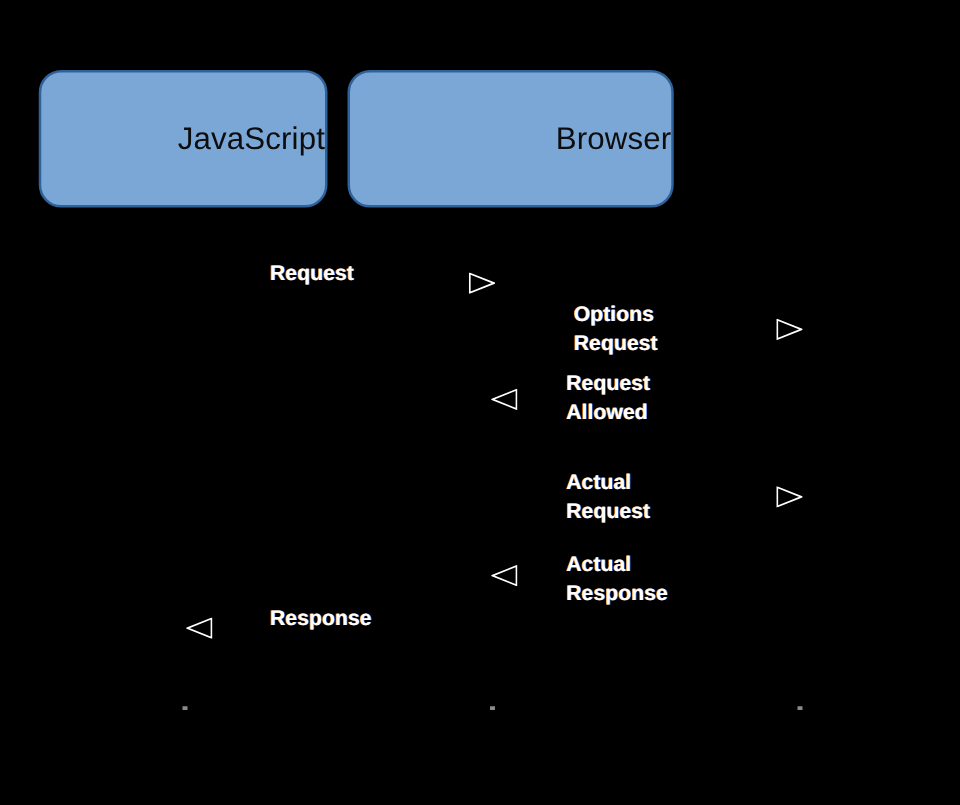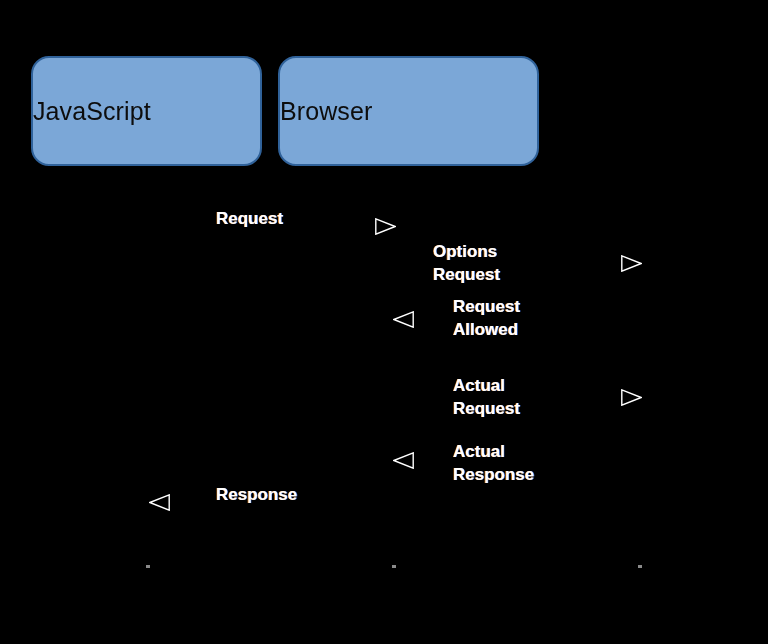--- a/index.html
+++ b/index.html
@@ -17,21 +17,21 @@
     font-family: "Liberation Sans", sans-serif;
   }
 
   
   .participant {
     position: absolute;
     box-sizing: border-box;
     border-radius: 18px;
     display: flex;
     align-items: center;
-    justify-content: flex-start;
+    justify-content: flex-end;
     background: #7ba7d7;
     border: 2px solid #30629a;
     box-shadow: 0 1px 2px rgba(0,0,0,0.35);
   }
   .participant .plabel {
     font-size: 25px;
     line-height: 1;
     color: #0d0d0d;
     letter-spacing: 0.1px;
     white-space: nowrap;
@@ -109,21 +109,21 @@
   </div>
 
 
   <div id="messages">
       <div class="msg-label" style="left: 216px; top: 207px;">Request</div>
       <div class="arrowhead" style="left: 375px; top: 218px;">
         <svg width="21" height="17" viewBox="0 0 21 17">
           <polygon points="0.8,0.8 20.2,8.5 0.8,16.2" fill="none" stroke="#ffffff" stroke-width="1.4" stroke-linejoin="miter"></polygon>
         </svg>
       </div>
-      <div class="msg-label" style="left: 433px; top: 240px;">Options
+      <div class="msg-label" style="left: 459px; top: 240px;">Options
 Request</div>
       <div class="arrowhead" style="left: 621px; top: 255px;">
         <svg width="21" height="17" viewBox="0 0 21 17">
           <polygon points="0.8,0.8 20.2,8.5 0.8,16.2" fill="none" stroke="#ffffff" stroke-width="1.4" stroke-linejoin="miter"></polygon>
         </svg>
       </div>
       <div class="msg-label" style="left: 453px; top: 295px;">Request
 Allowed</div>
       <div class="arrowhead" style="left: 393px; top: 311px;">
         <svg width="21" height="17" viewBox="0 0 21 17">

